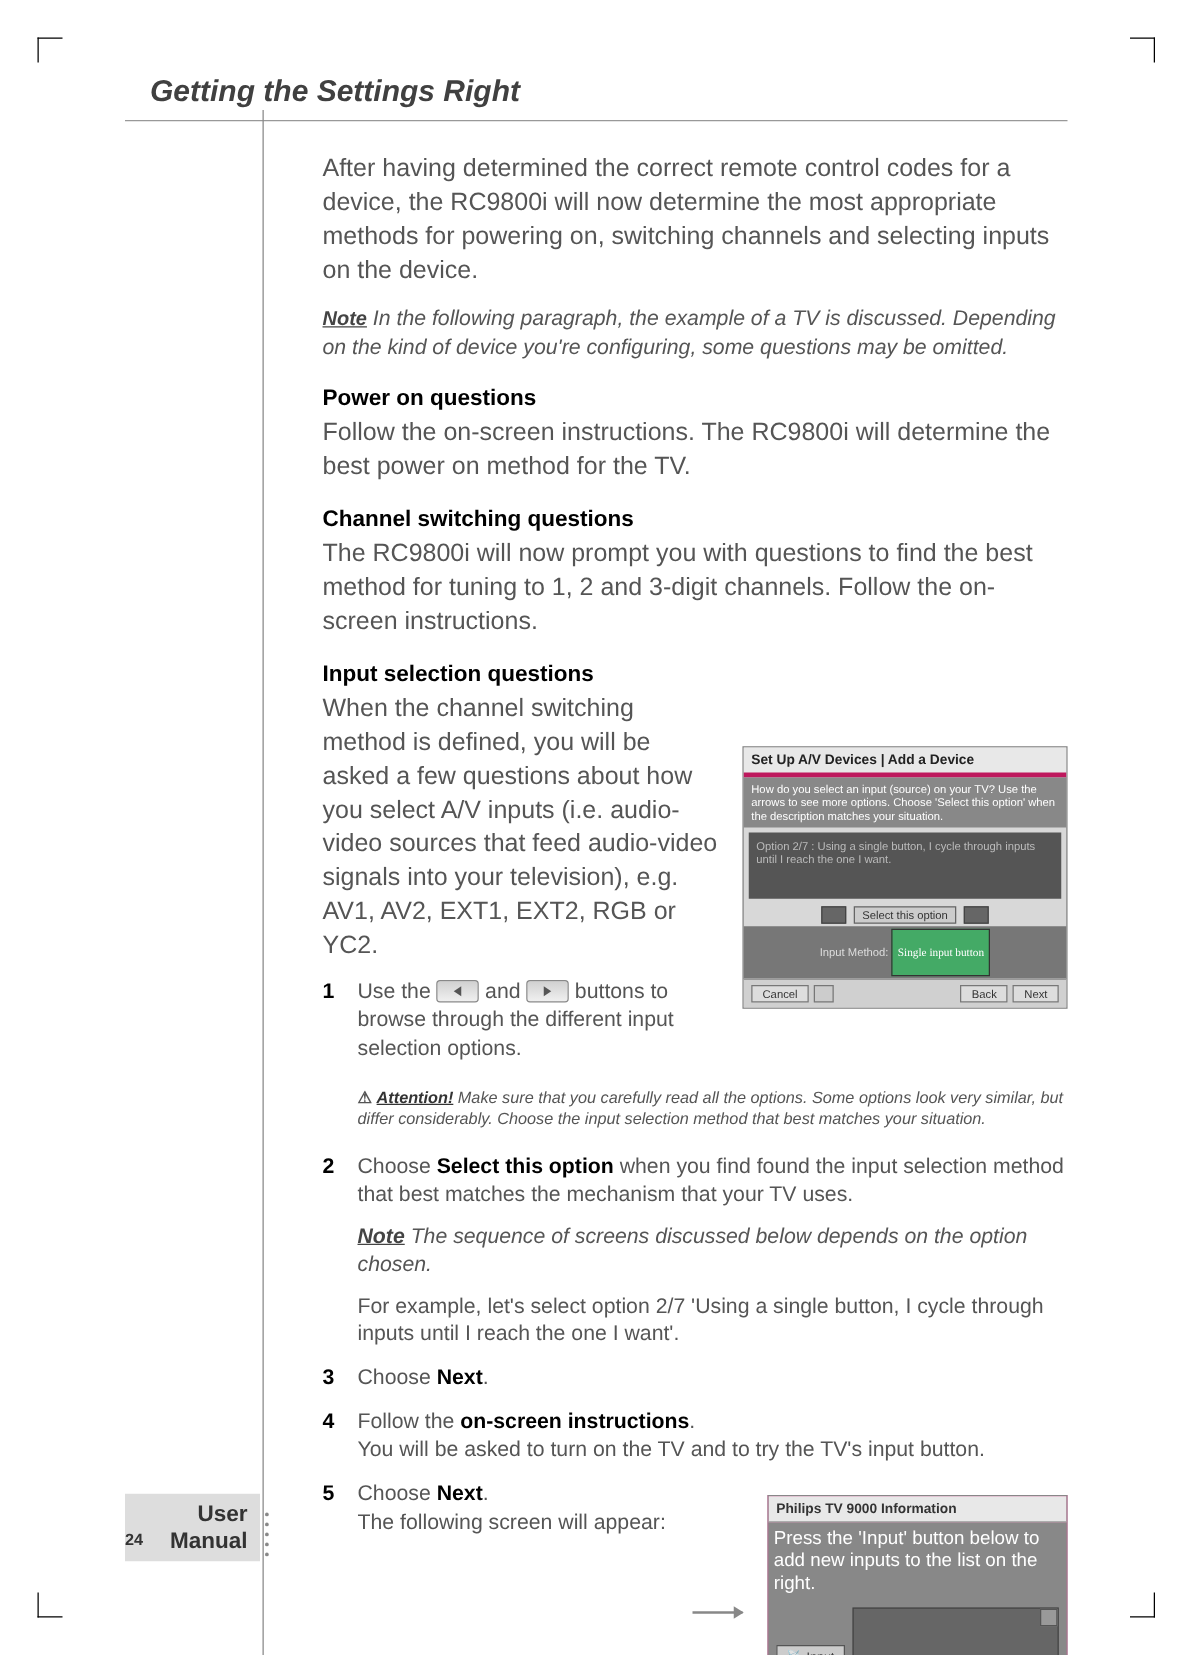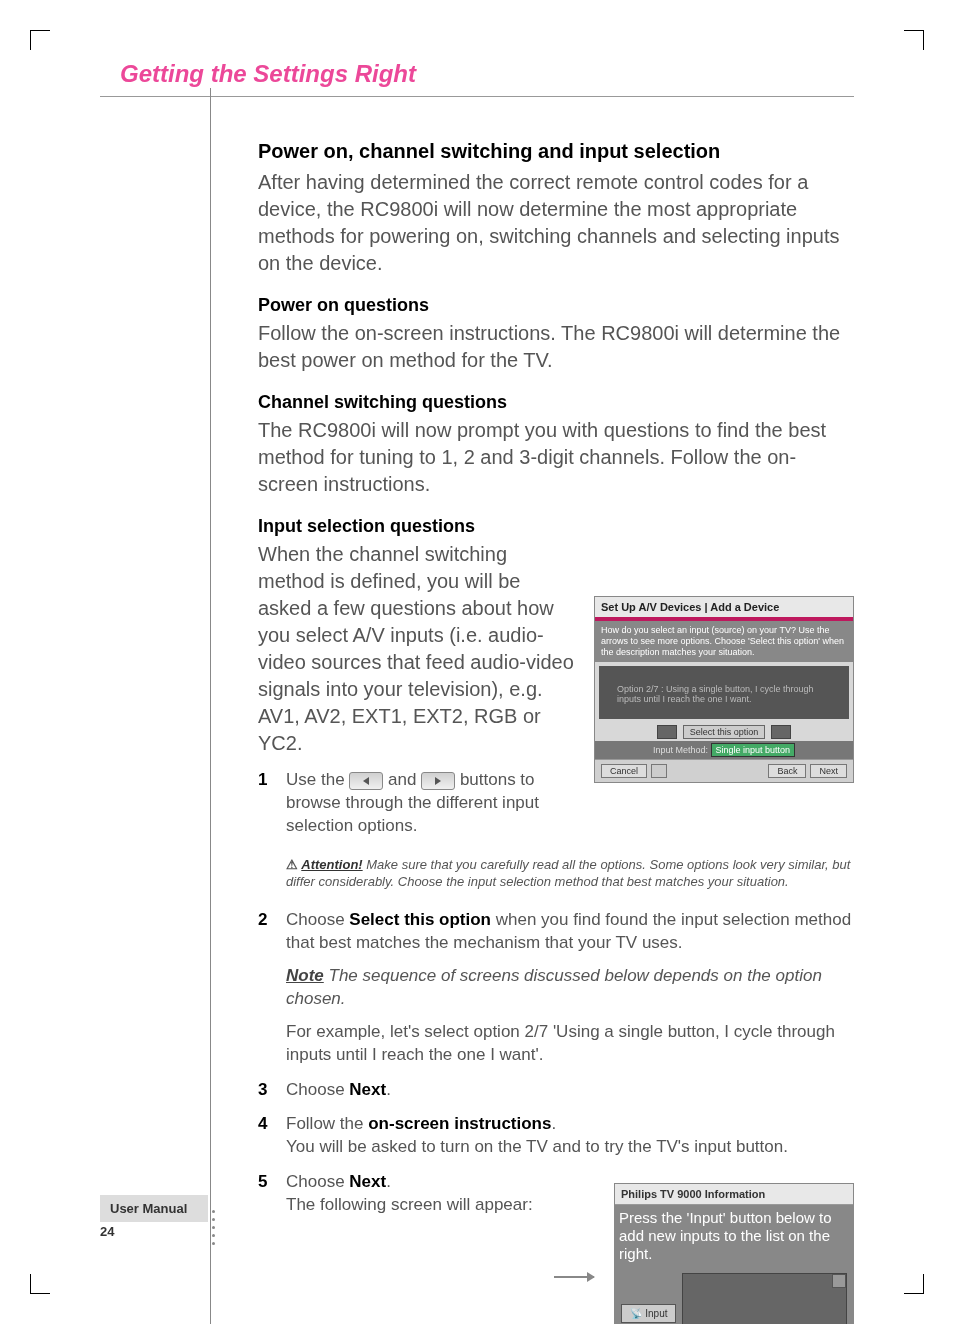--- a/index.html
+++ b/index.html
@@ -18,21 +18,21 @@
   .crop-corner.br { bottom: 30px; right: 30px; border-right: 1px solid #000; border-bottom: 1px solid #000; }
 
   .page {
     padding: 60px 100px 60px 100px;
     position: relative;
   }
   .header-title {
     font-size: 24px;
     font-style: italic;
     font-weight: bold;
-    color: #ec4899;
+    color: #404040;
     padding-left: 20px;
     margin-bottom: 8px;
   }
   .header-rule { height: 1px; background: #999; margin-bottom: 0; }
   .vline {
     position: absolute;
     left: 210px;
     top: 88px;
     bottom: 40px;
     width: 1px;
@@ -121,30 +121,30 @@
   .screenshot .instr {
     background: #888;
     color: #fff;
     padding: 4px 6px;
     font-size: 9px;
     line-height: 1.2;
   }
   .screenshot .panel {
     background: #555;
     margin: 4px;
-    padding: 18px;
+    padding: 6px;
     color: #bbb;
     font-size: 9px;
     height: 53px;
   }
   .screenshot .mid-row { display: flex; align-items: center; justify-content: center; gap: 6px; padding: 2px 4px; }
   .screenshot .mid-btn { background: #ccc; border: 1px solid #666; padding: 1px 6px; font-size: 9px; }
   .screenshot .arrow-btn { background: #666; border: 1px solid #444; width: 20px; height: 14px; }
   .screenshot .method-row { text-align: center; font-size: 9px; color: #ddd; background: #777; padding: 2px; }
-  .screenshot .method-box { display: inline-block; background: #4a6; color: #fff; padding: 1px 4px; border: 1px solid #333; }
+  .screenshot .method-box { display: inline-block; background: #4a6; color: #fff; padding: 13px 4px; border: 1px solid #333; font-family: Liberation Serif, serif; }
   .screenshot .bottom-bar { display: flex; justify-content: space-between; padding: 4px 6px; background: #d0d0d0; border-top: 1px solid #999; }
   .screenshot .b-btn { background: #ddd; border: 1px solid #777; padding: 1px 8px; font-size: 9px; }
   .screenshot .help { width: 16px; height: 14px; background: #ccc; border: 1px solid #777; }
 
   .screenshot2 { width: 240px; border: 1px solid #888; background: #ec4899; font-size: 10px; margin-top: 24px; }
   .screenshot2 .titlebar { background: #e8e8e8; padding: 4px 6px; font-size: 11px; font-weight: bold; border-bottom: 1px solid #999; }
   .screenshot2 .instr { background: #888; color: #fff; padding: 4px 4px; font-size: 15px; line-height: 1.2; }
   .screenshot2 .main { display: flex; padding: 6px; gap: 6px; background: #888; }
   .screenshot2 .input-btn { background: #ccc; border: 1px solid #555; padding: 3px 8px; font-size: 10px; align-self: center; }
   .screenshot2 .listbox { flex: 1; background: #666; border: 1px solid #444; height: 80px; position: relative; }
@@ -161,23 +161,24 @@
     content: ''; position: absolute; right: -1px; top: -4px;
     border-left: 8px solid #888; border-top: 5px solid transparent; border-bottom: 5px solid transparent;
   }
 
   .footer-box {
     position: absolute;
     left: 100px;
     top: 1195px;
     background: #ddd;
     padding: 6px 10px;
-    font-size: 13px;
+    font-size: 18px;
     font-weight: bold;
     width: 108px;
+    text-align: right;
   }
   .page-num {
     position: absolute;
     left: 100px;
     top: 1224px;
     font-size: 13px;
     font-weight: bold;
   }
   .dots {
     position: absolute;
@@ -196,23 +197,25 @@
 <div class="crop-corner tr"></div>
 <div class="crop-corner bl"></div>
 <div class="crop-corner br"></div>
 
 <div class="page">
   <div class="header-title">Getting the Settings Right</div>
   <div class="header-rule"></div>
   <div class="vline"></div>
 
   <div class="content">
-    <div class="section-h">Power on, channel switching and input selection</div>
     <div class="body-text">After having determined the correct remote control codes for a device, the RC9800i will now determine the most appropriate methods for powering on, switching channels and selecting inputs on the device.</div>
 
+    <div class="note-block">
+      <span class="note-label">Note</span><span class="note-text"> In the following paragraph, the example of a TV is discussed. Depending on the kind of device you're configuring, some questions may be omitted.</span>
+    </div>
 
     <div class="sub-h">Power on questions</div>
     <div class="body-text">Follow the on-screen instructions. The RC9800i will determine the best power on method for the TV.</div>
 
     <div class="sub-h">Channel switching questions</div>
     <div class="body-text">The RC9800i will now prompt you with questions to find the best method for tuning to 1, 2 and 3-digit channels. Follow the on-screen instructions.</div>
 
     <div class="sub-h">Input selection questions</div>
 
     <div class="two-col">

